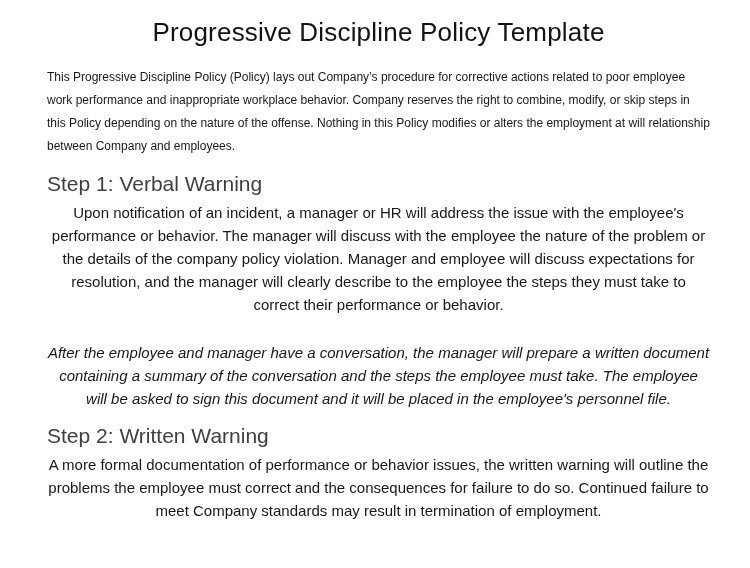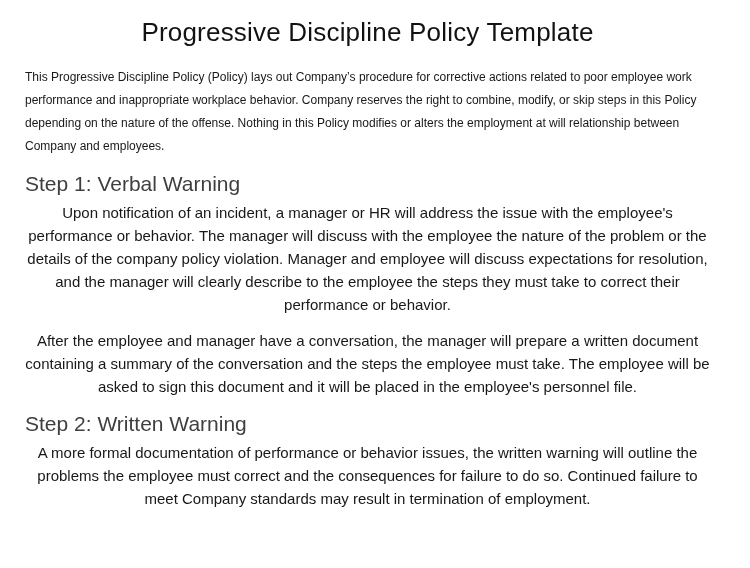--- a/index.html
+++ b/index.html
@@ -16,21 +16,21 @@
   body {
     width: 750px;
     height: 568px;
     background: var(--background);
     font-family: "Liberation Sans", sans-serif;
     overflow: hidden;
   }
   .page {
     width: 750px;
     height: 568px;
-    padding: 12px 40px 0 25px;
+    padding: 12px 40px 0 47px;
   }
   .doc-title {
     margin: 0;
     font-size: 26px;
     line-height: 40px;
     font-weight: 400;
     text-align: center;
     color: var(--title);
     letter-spacing: 0.2px;
   }
@@ -49,21 +49,21 @@
   }
   .section-heading.step-1 { margin-top: 12px; }
   .section-heading.step-2 { margin-top: 12px; }
   .para {
     margin: 4px 0 0 0;
     font-size: 15px;
     line-height: 23px;
     color: var(--body);
     text-align: center;
   }
-  .para.follow-up { margin-top: 13px; }
+  .para.follow-up { margin-top: 25px; font-style: italic; }
 </style>
 </head>
 <body>
 
 <div class="page">
 
   <h1 class="doc-title">Progressive Discipline Policy Template</h1>
 
   <p class="intro">This Progressive Discipline Policy (Policy) lays out Company’s procedure for corrective actions related to poor employee work performance and inappropriate workplace behavior. Company reserves the right to combine, modify, or skip steps in this Policy depending on the nature of the offense. Nothing in this Policy modifies or alters the employment at will relationship between Company and employees.</p>
 

